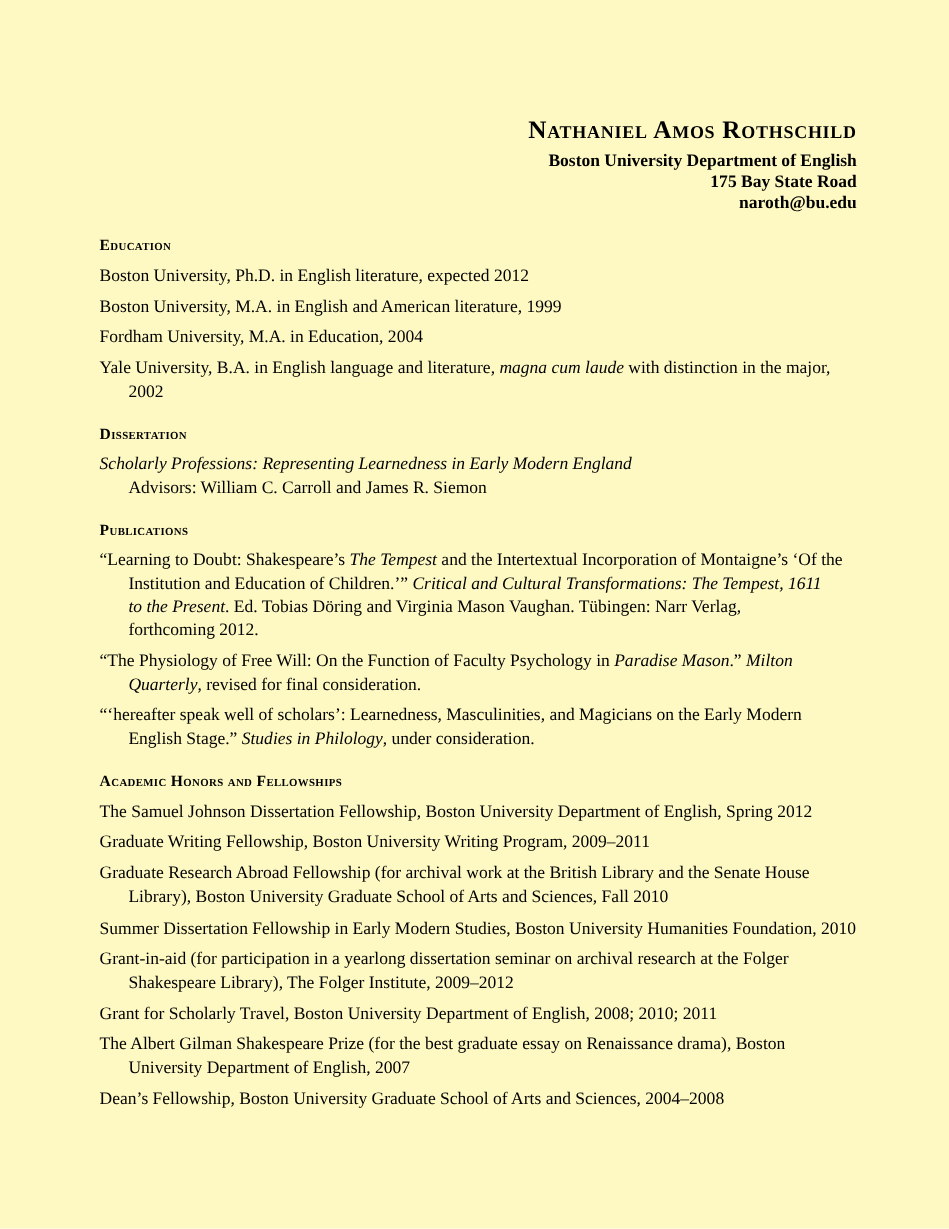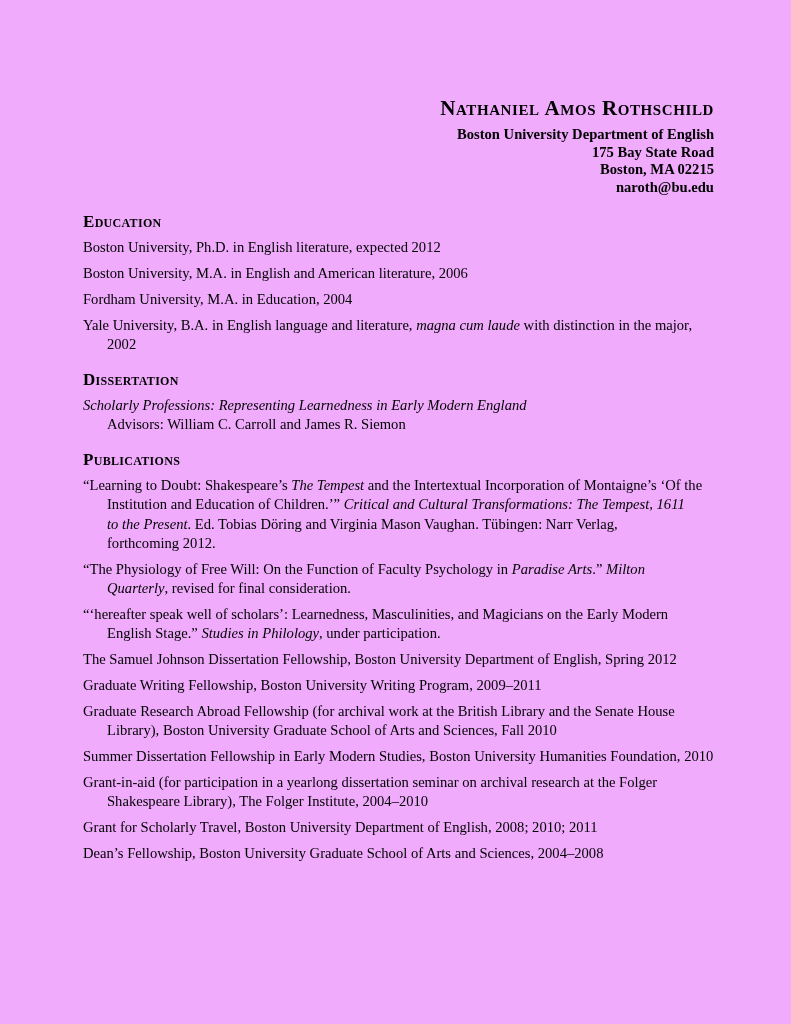--- a/index.html
+++ b/index.html
@@ -6,21 +6,21 @@
   html, body {
     margin: 0;
     padding: 0;
     background: #ffffff;
   }
   .page {
     position: relative;
     width: 791px;
     height: 1024px;
     box-sizing: border-box;
-    background: #f0abfc;
+    background: #fef9c3;
     color: #000000;
     padding: 96px 77px 20px 83px;
     font-family: "Liberation Serif", "DejaVu Serif", serif;
     font-size: 14.6px;
     overflow: hidden;
   }
   .cv-header { text-align: right; }
   h1.person-name {
     margin: 0 0 5px 0;
     font-size: 21px;
@@ -29,21 +29,21 @@
     font-variant: small-caps;
     letter-spacing: 0.6px;
   }
   .contact-line {
     line-height: 17.7px;
     white-space: pre;
     font-weight: bold;
   }
   h2.section-heading {
     margin: 15px 0 7px 0;
-    font-size: 17px;
+    font-size: 13px;
     line-height: 19.5px;
     font-weight: bold;
     font-variant: small-caps;
     letter-spacing: 0.3px;
   }
   p.cv-entry {
     margin: 0 0 6.6px 0;
     line-height: 19.3px;
     white-space: pre-wrap;
     padding-left: 24px;
@@ -53,53 +53,55 @@
 </style>
 </head>
 <body>
 
 <div class="page">
   <header class="cv-header">
     <h1 class="person-name">Nathaniel Amos Rothschild</h1>
     <div id="contact-block">
         <div class="contact-line">Boston University Department of English</div>
         <div class="contact-line">175 Bay State Road</div>
-        <div class="contact-line">Boston, MA 02215</div>
         <div class="contact-line">naroth@bu.edu</div>
       </div>
   </header>
   <main id="cv-body">
       <section>
         <h2 class="section-heading">Education</h2>
         <p class="cv-entry"><span>Boston University, Ph.D. in English literature, expected 2012</span></p>
-        <p class="cv-entry"><span>Boston University, M.A. in English and American literature, 2006</span></p>
+        <p class="cv-entry"><span>Boston University, M.A. in English and American literature, 1999</span></p>
         <p class="cv-entry"><span>Fordham University, M.A. in Education, 2004</span></p>
         <p class="cv-entry"><span>Yale University, B.A. in English language and literature, </span><em>magna cum laude</em><span> with distinction in the major, 2002</span></p>
       </section>
       <section>
         <h2 class="section-heading">Dissertation</h2>
         <p class="cv-entry"><em>Scholarly Professions: Representing Learnedness in Early Modern England</em><span>
 Advisors: William C. Carroll and James R. Siemon</span></p>
       </section>
       <section>
         <h2 class="section-heading">Publications</h2>
         <p class="cv-entry"><span>“Learning to Doubt: Shakespeare’s </span><em>The Tempest</em><span> and the Intertextual Incorporation of Montaigne’s ‘Of the
 Institution and Education of Children.’” </span><em>Critical and Cultural Transformations: The Tempest, 1611
 to the Present</em><span>. Ed. Tobias Döring and Virginia Mason Vaughan. Tübingen: Narr Verlag,
 forthcoming 2012.</span></p>
-        <p class="cv-entry"><span>“The Physiology of Free Will: On the Function of Faculty Psychology in </span><em>Paradise Arts</em><span>.” </span><em>Milton
+        <p class="cv-entry"><span>“The Physiology of Free Will: On the Function of Faculty Psychology in </span><em>Paradise Mason</em><span>.” </span><em>Milton
 Quarterly</em><span>, revised for final consideration.</span></p>
         <p class="cv-entry"><span>“‘hereafter speak well of scholars’: Learnedness, Masculinities, and Magicians on the Early Modern
-English Stage.” </span><em>Studies in Philology</em><span>, under participation.</span></p>
+English Stage.” </span><em>Studies in Philology</em><span>, under consideration.</span></p>
       </section>
       <section>
+        <h2 class="section-heading">Academic Honors and Fellowships</h2>
         <p class="cv-entry"><span>The Samuel Johnson Dissertation Fellowship, Boston University Department of English, Spring 2012</span></p>
         <p class="cv-entry"><span>Graduate Writing Fellowship, Boston University Writing Program, 2009–2011</span></p>
         <p class="cv-entry"><span>Graduate Research Abroad Fellowship (for archival work at the British Library and the Senate House
 Library), Boston University Graduate School of Arts and Sciences, Fall 2010</span></p>
         <p class="cv-entry"><span>Summer Dissertation Fellowship in Early Modern Studies, Boston University Humanities Foundation, 2010</span></p>
         <p class="cv-entry"><span>Grant-in-aid (for participation in a yearlong dissertation seminar on archival research at the Folger
-Shakespeare Library), The Folger Institute, 2004–2010</span></p>
+Shakespeare Library), The Folger Institute, 2009–2012</span></p>
         <p class="cv-entry"><span>Grant for Scholarly Travel, Boston University Department of English, 2008; 2010; 2011</span></p>
+        <p class="cv-entry"><span>The Albert Gilman Shakespeare Prize (for the best graduate essay on Renaissance drama), Boston
+University Department of English, 2007</span></p>
         <p class="cv-entry"><span>Dean’s Fellowship, Boston University Graduate School of Arts and Sciences, 2004–2008</span></p>
       </section>
     </main>
 </div>
 
 </body></html>

